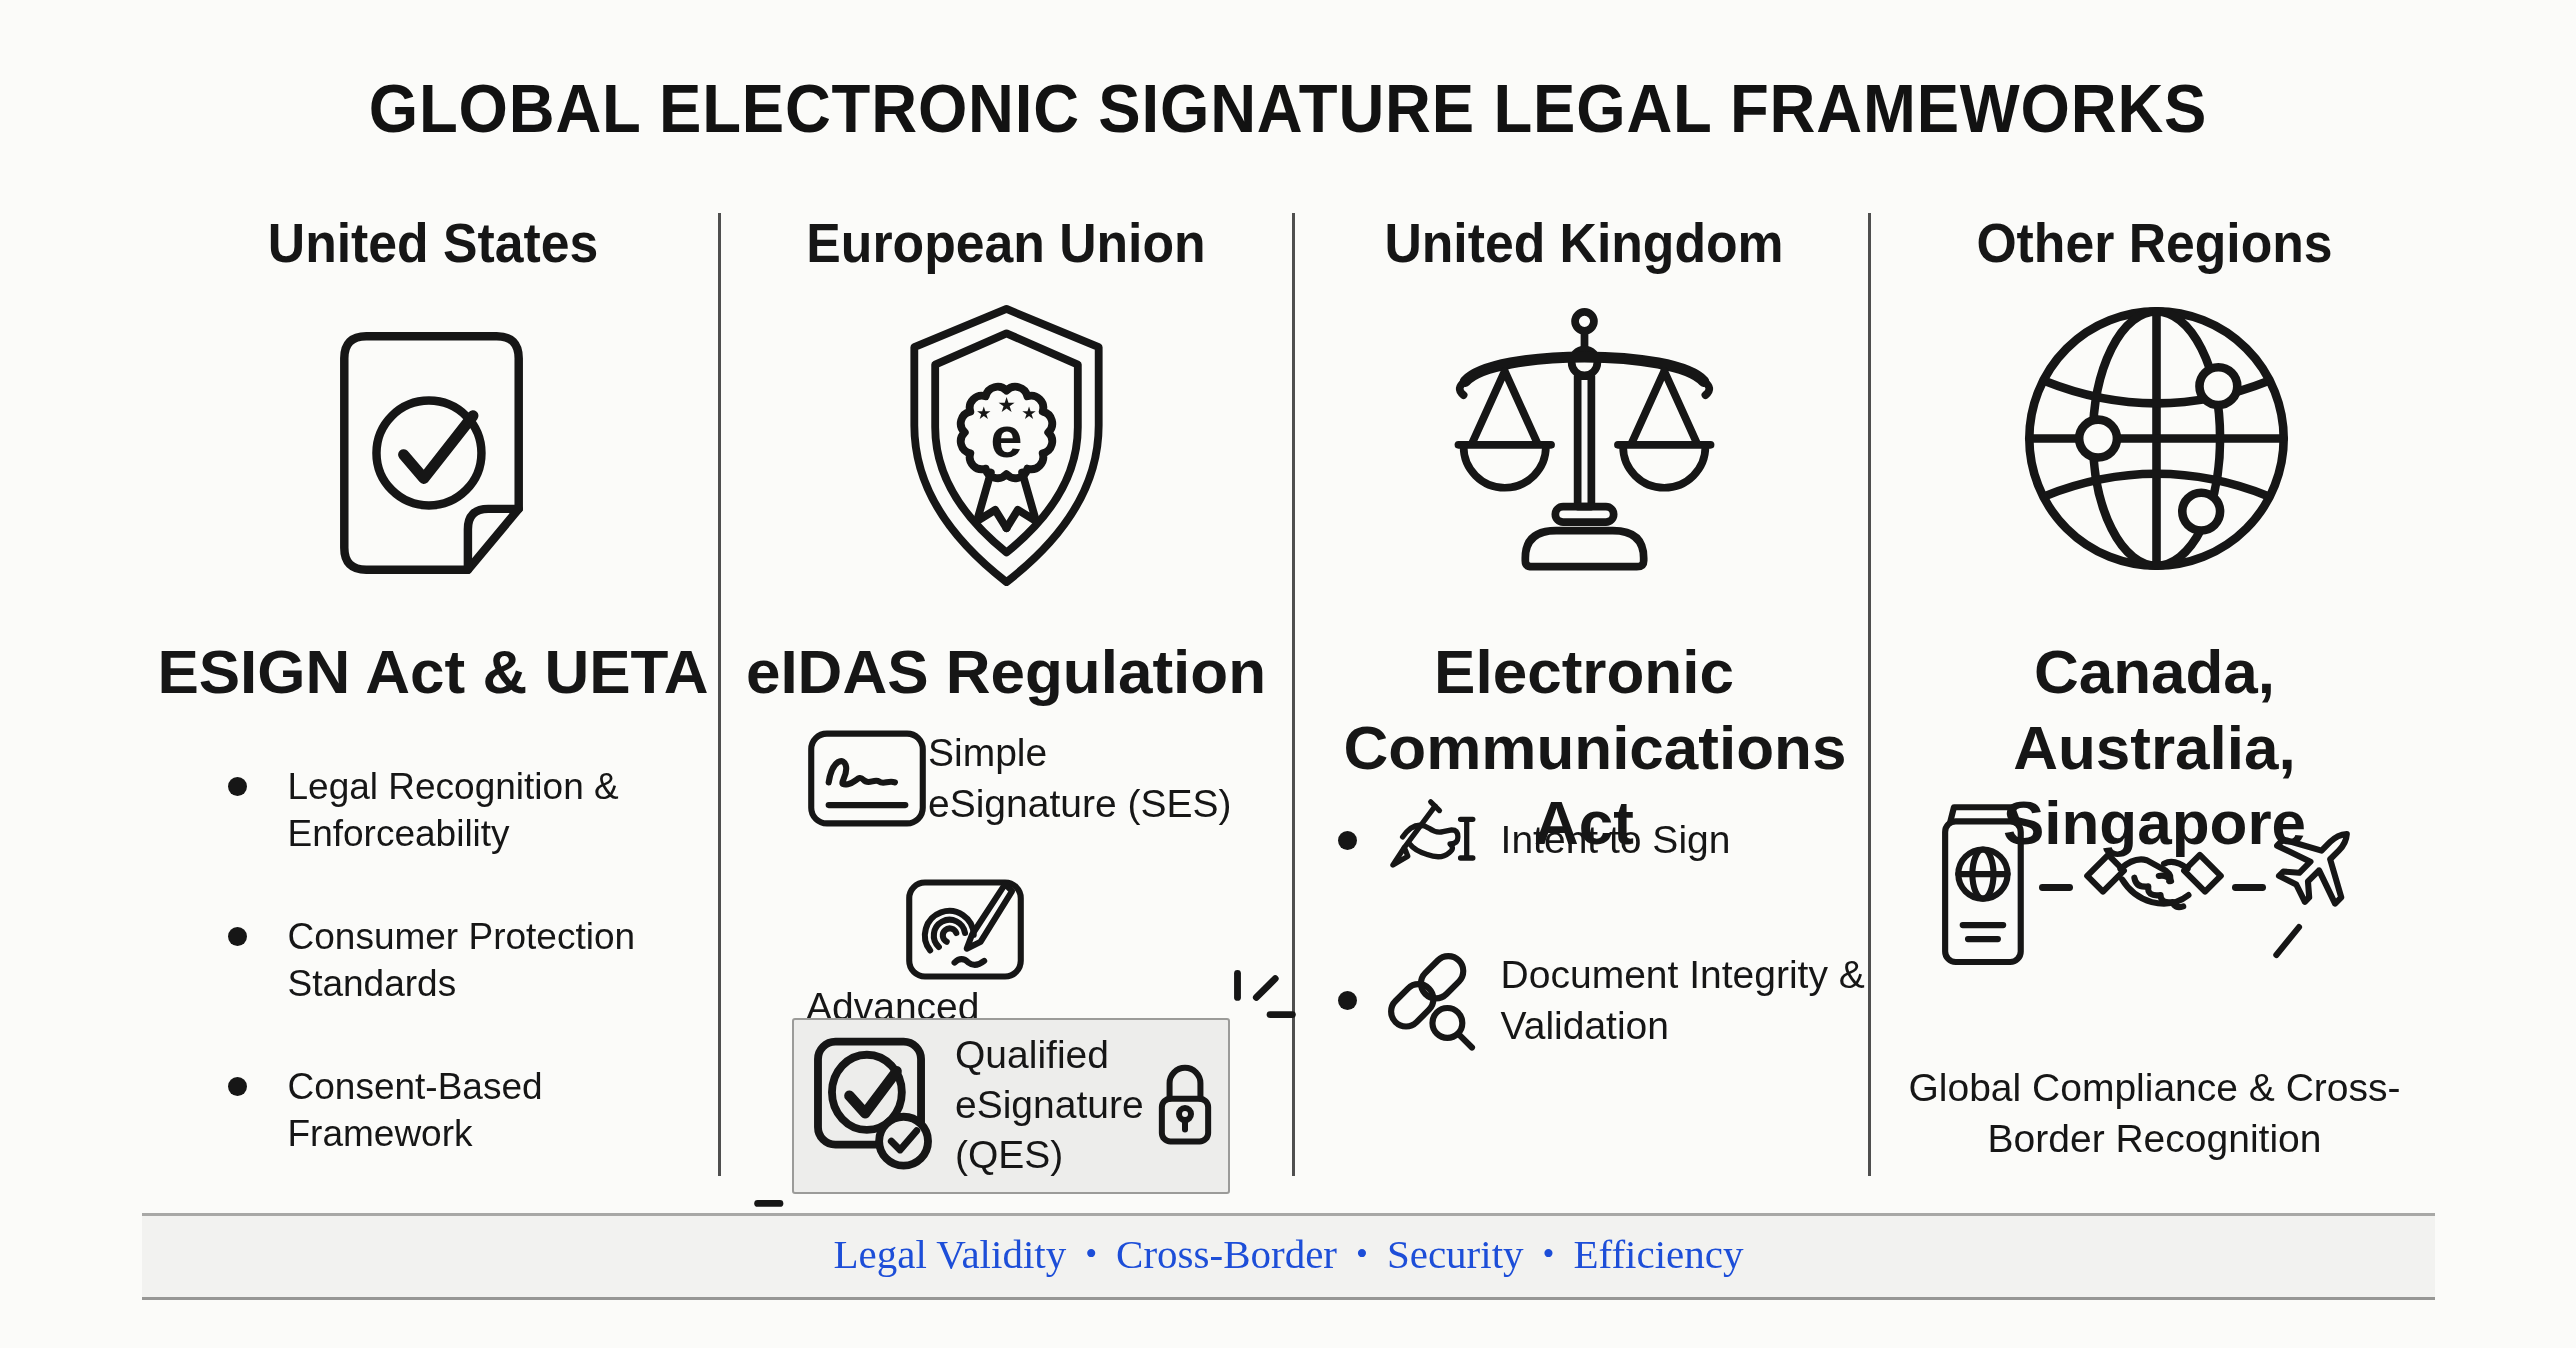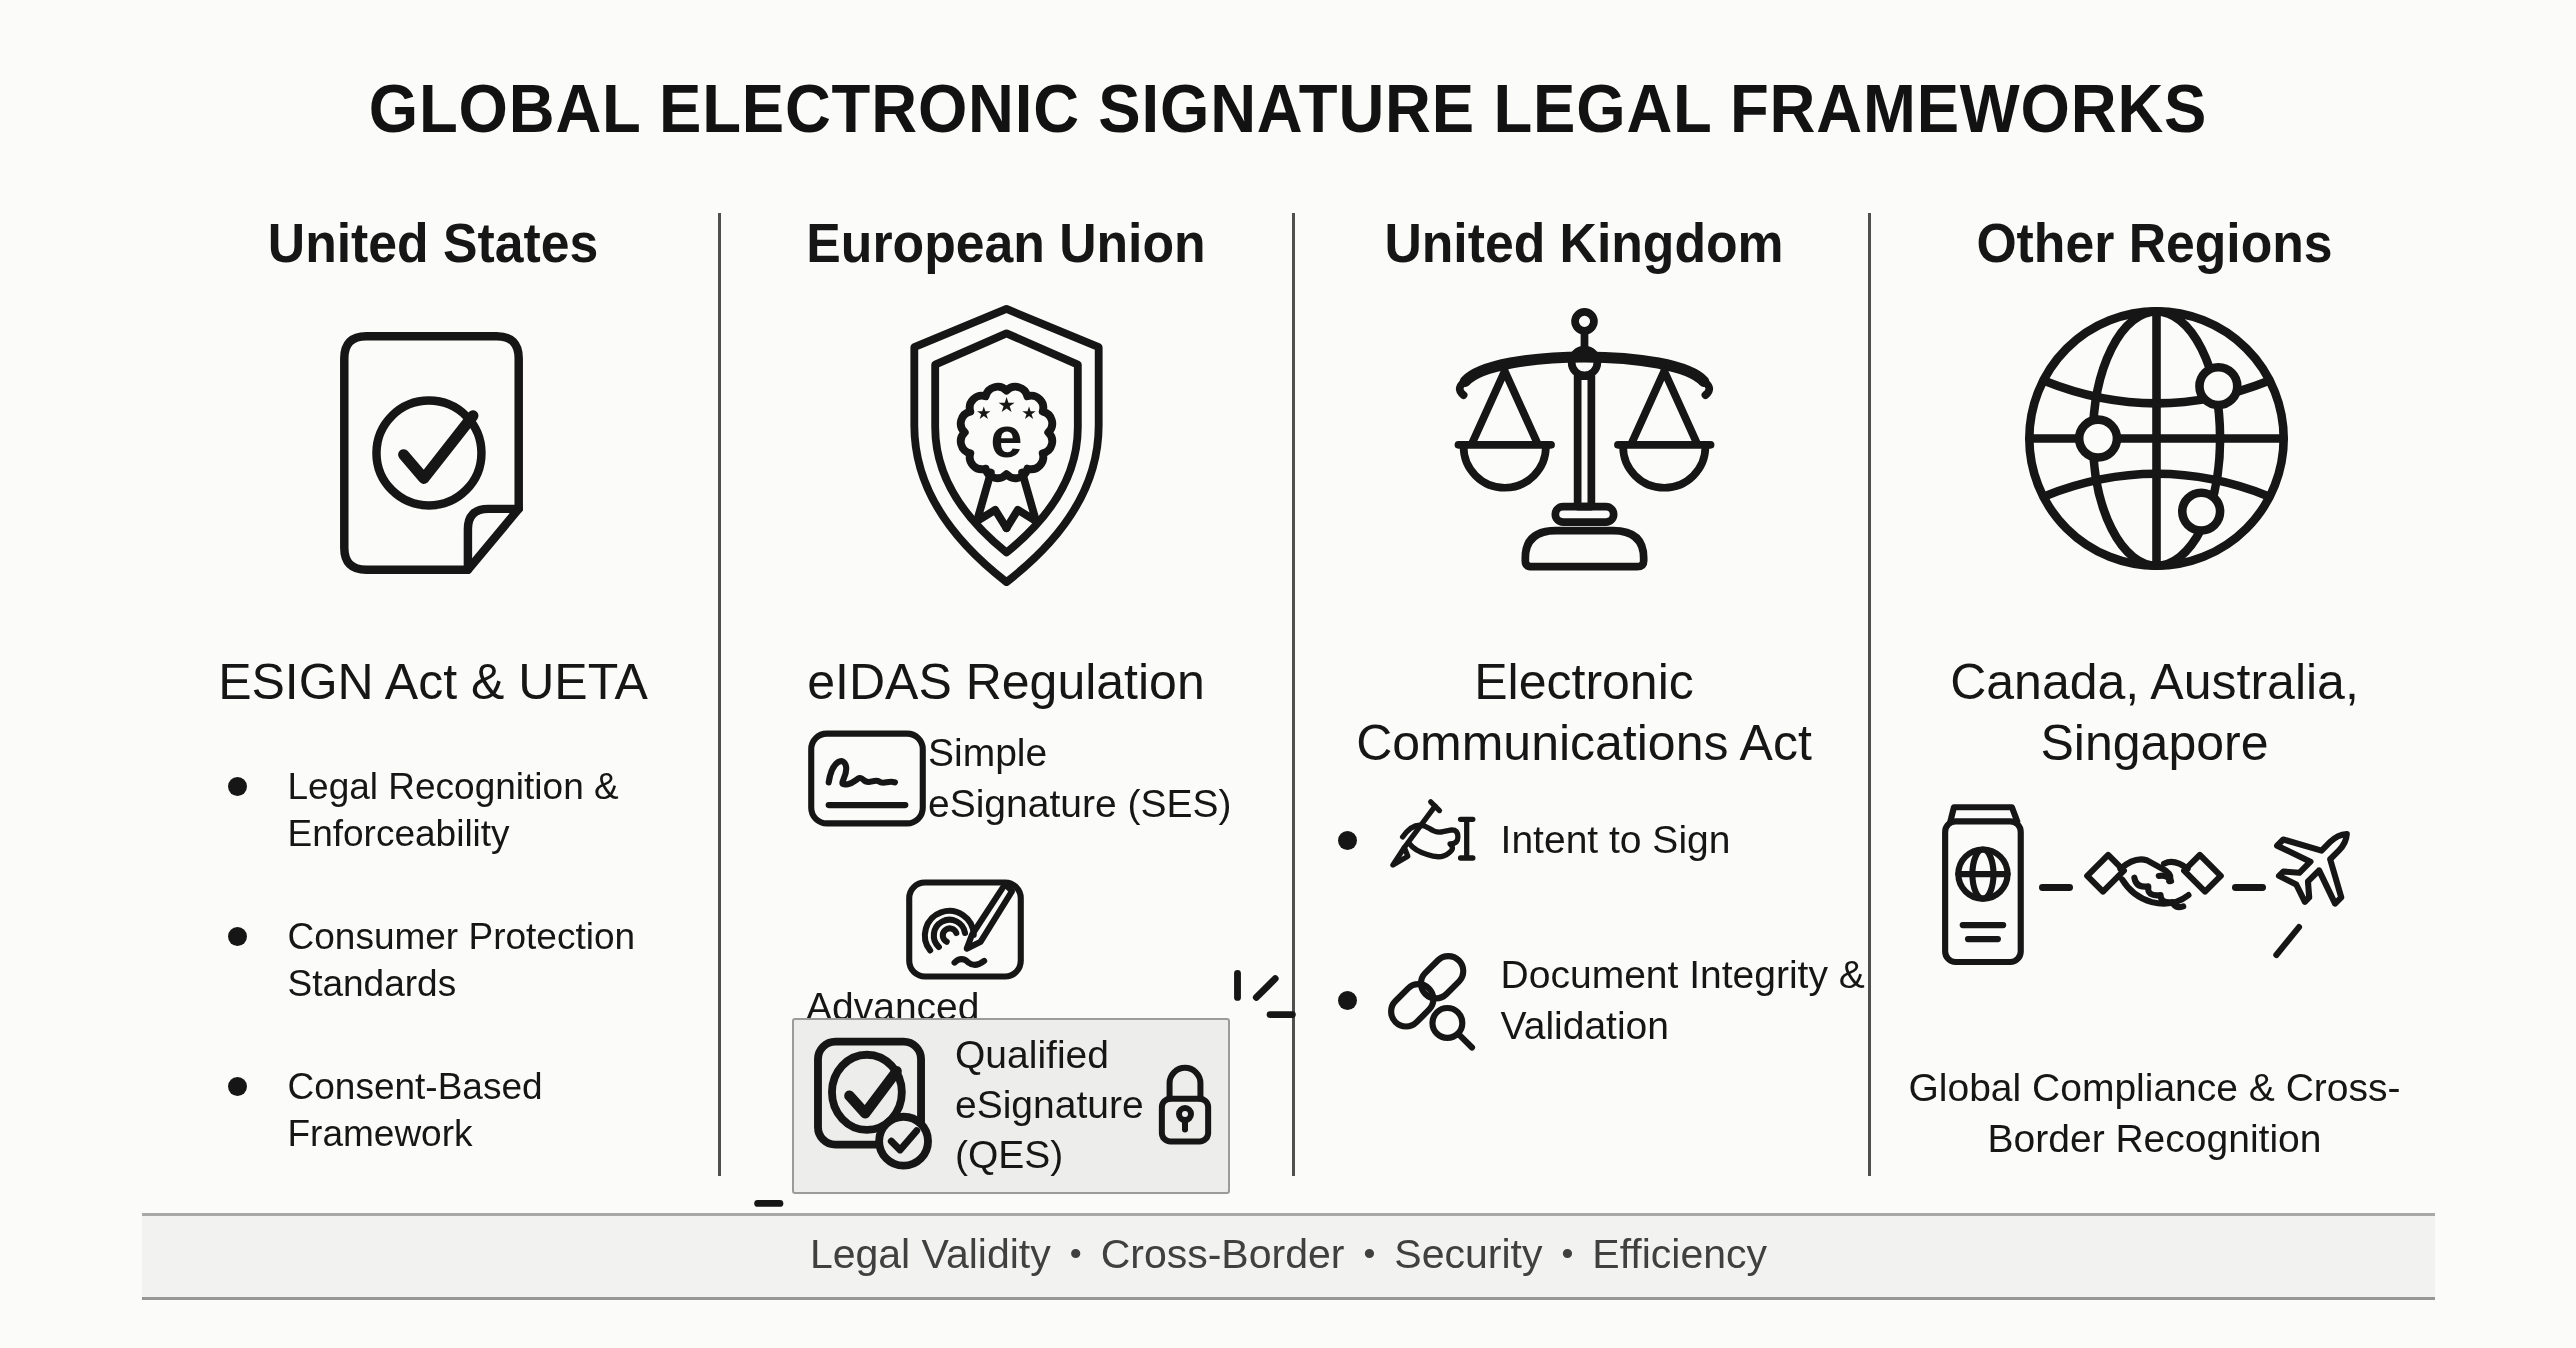--- a/index.html
+++ b/index.html
@@ -23,22 +23,22 @@
   .col-us{left:146px;width:574px;}
   .col-eu{left:720px;width:572px;}
   .col-uk{left:1297px;width:574px;}
   .col-other{left:1871px;width:567px;}
 
   .col h2{
     position:absolute;top:5.2px;left:0;right:0;margin:0;text-align:center;
     font-size:55px;font-weight:bold;transform:scaleX(.94);transform-origin:center;
   }
   .col h3{
-    position:absolute;top:428px;left:0;right:0;margin:18px auto;text-align:center;
-    font-size:50px;font-weight:normal;line-height:1.22;
+    position:absolute;top:428px;left:0;right:0;margin:0 auto;text-align:center;
+    font-size:62px;font-weight:bold;line-height:1.22;
   }
   .col-uk h3,.col-other h3{width:481px;}
 
   .big-icon{position:absolute;}
   .us-doc{left:187px;top:120px;}
   .eu-shield{left:179px;top:96px;}
   .uk-scales{left:146px;top:93px;}
   .other-globe{left:148px;top:89px;}
 
   
@@ -78,21 +78,21 @@
   .c1{left:168px;top:678px;}
   .c2{left:361px;top:678px;}
   .caption{
     position:absolute;top:857px;left:0;right:0;margin:0 auto;width:498px;
     text-align:center;font-size:39px;line-height:1.3;
   }
 
   footer{
     position:absolute;left:142px;top:1213px;width:2293px;height:81px;
     background:#f2f2f0;border-top:3.4px solid #a8a8a6;border-bottom:3.4px solid #979795;
-    text-align:center;line-height:76px;font-size:41px;color:#404040;
+    text-align:center;line-height:76px;font-size:41px;color:#1d4ed8;font-family:Liberation Serif, serif;
   }
   .fsep{display:inline-block;margin:0 19px;transform:translateY(-3.4px);font-size:34px;}
 
   svg{display:block;}
   svg *{vector-effect:none;}
 </style>
 </head>
 <body>
 
 <div>

